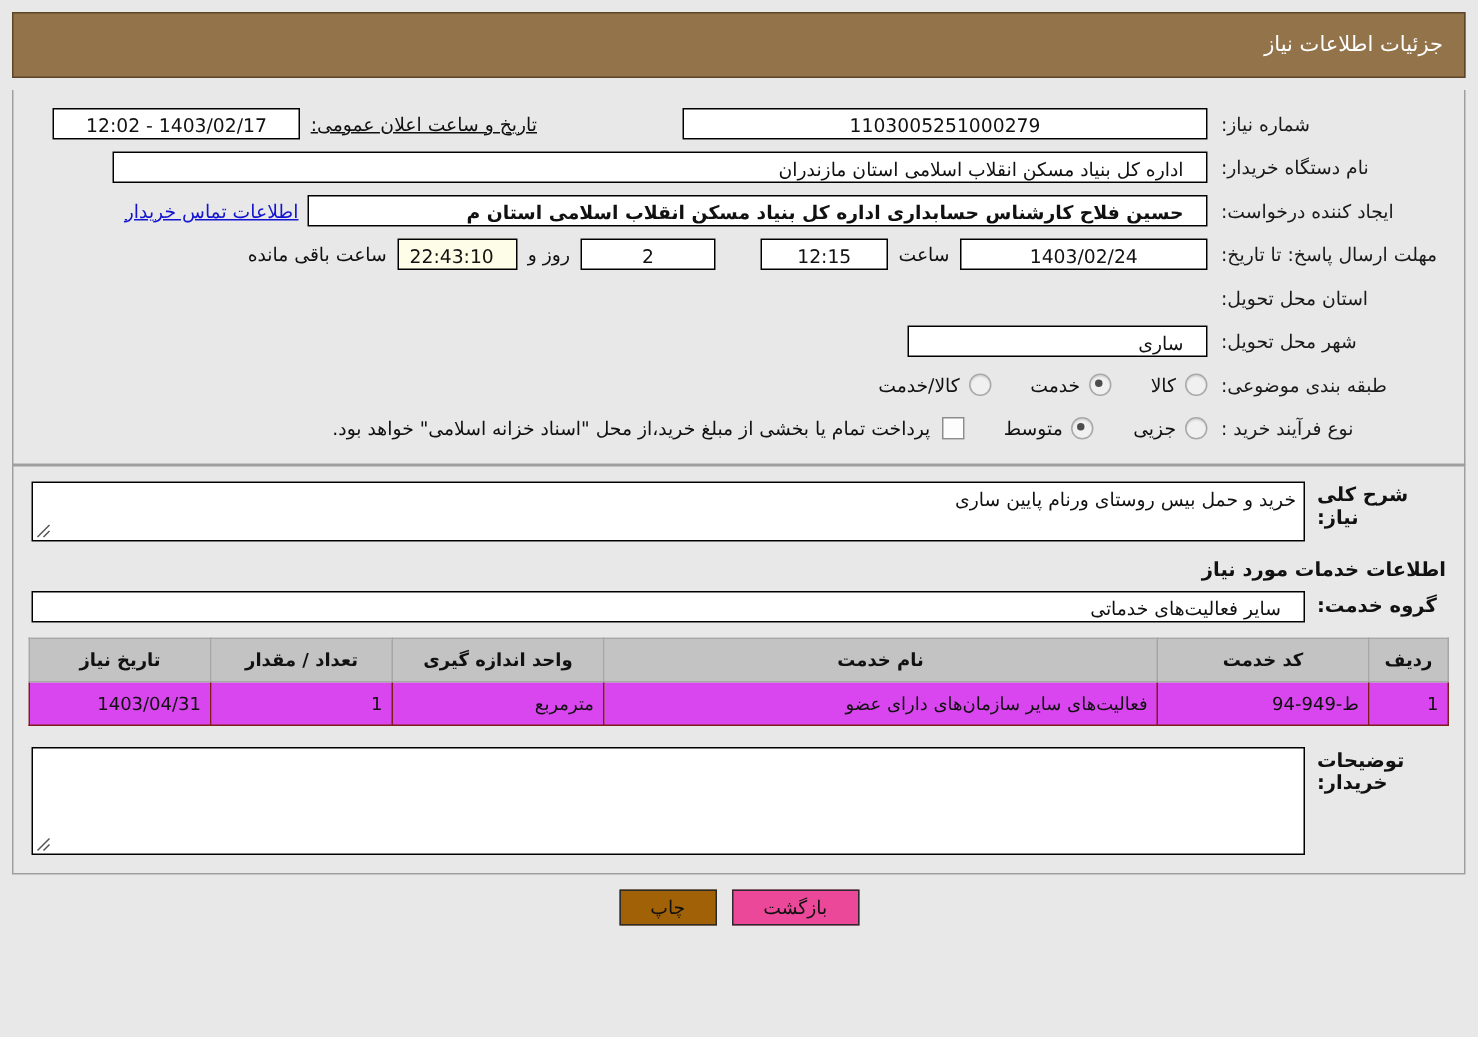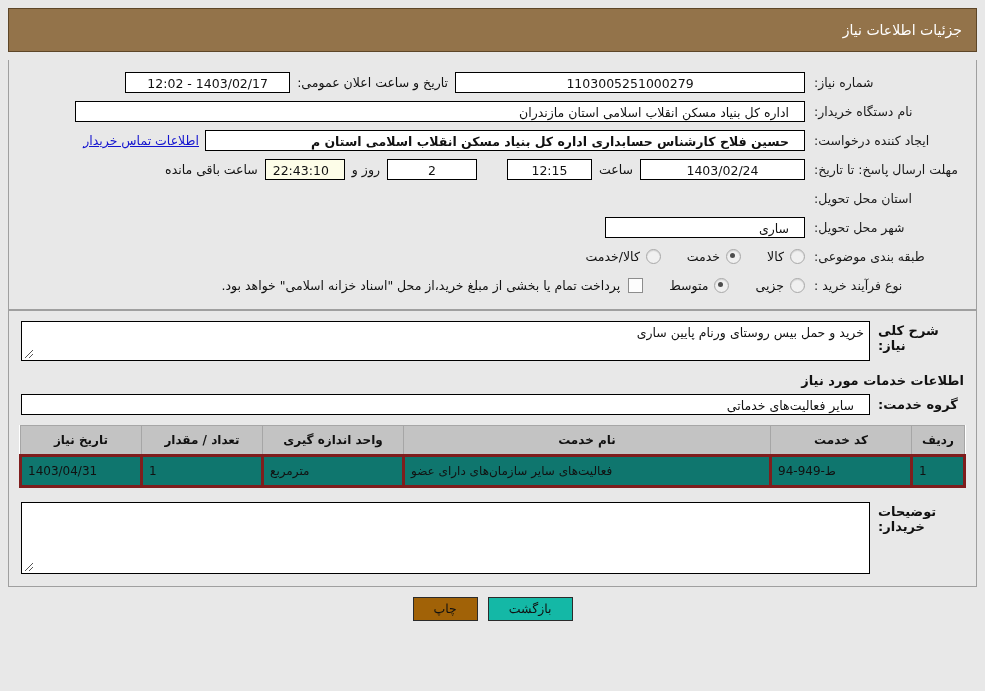--- a/index.html
+++ b/index.html
@@ -288,26 +288,26 @@
     background: #c3c3c3;
     border: 1px solid #a6a6a6;
     color: #111;
     font-weight: bold;
     height: 24px;
     padding: 2px 5px;
     text-align: center;
     font-size: 12px;
   }
   table.items tbody td {
-    border: 3px solid #7f1d1d;
+    border: 1px solid #7f1d1d;
     height: 24px;
     padding: 2px 6px;
-    text-align: left;
-    color: #111;
-    background: #0f766e;
+    text-align: right;
+    color: #111;
+    background: #d946ef;
   }
 
   
   .notes-row {
     display: flex;
     align-items: flex-start;
     padding: 14px 12px 12px 12px;
   }
   .notes-label {
     font-size: 13px;
@@ -338,21 +338,21 @@
   }
   .btn {
     border: 1px solid #2b2b2b;
     font-size: 12.5px;
     padding: 3px 20px;
     cursor: pointer;
     color: #111;
     line-height: 16px;
   }
   .btn.print { background: #a16207; }
-  .btn.back  { background: #14b8a6; }
+  .btn.back  { background: #ec4899; }
 </style>
 </head>
 <body>
 
 <div class="watermark">
   <div class="wm-shield"></div>
   <div class="wm-arrow2"></div>
   <div class="wm-arrow"></div>
   <div class="wm-sq"></div>
   <div class="wm-sq2"></div>
@@ -365,21 +365,21 @@
   <div class="header-bar">
     <span class="header-title">جزئیات اطلاعات نیاز</span>
   </div>
 
   <div class="panel">
     <div class="section-top">
 
       <div class="frow">
         <div class="flabel w150">شماره نیاز:</div>
         <div class="fbox center" style="width:350px;">1103005251000279</div>
-        <div class="inline-lbl" style="">تاریخ و ساعت اعلان عمومی:</div>
+        <div class="inline-lbl" style="margin-right:90px;text-decoration:underline;">تاریخ و ساعت اعلان عمومی:</div>
         <div class="fbox center" style="width:165px;">1403/02/17 - 12:02</div>
       </div>
 
       <div class="frow">
         <div class="flabel w150">نام دستگاه خریدار:</div>
         <div class="fbox" style="width:730px;">اداره کل بنیاد مسکن انقلاب اسلامی استان مازندران</div>
       </div>
 
       <div class="frow">
         <div class="flabel w150">ایجاد کننده درخواست:</div>

